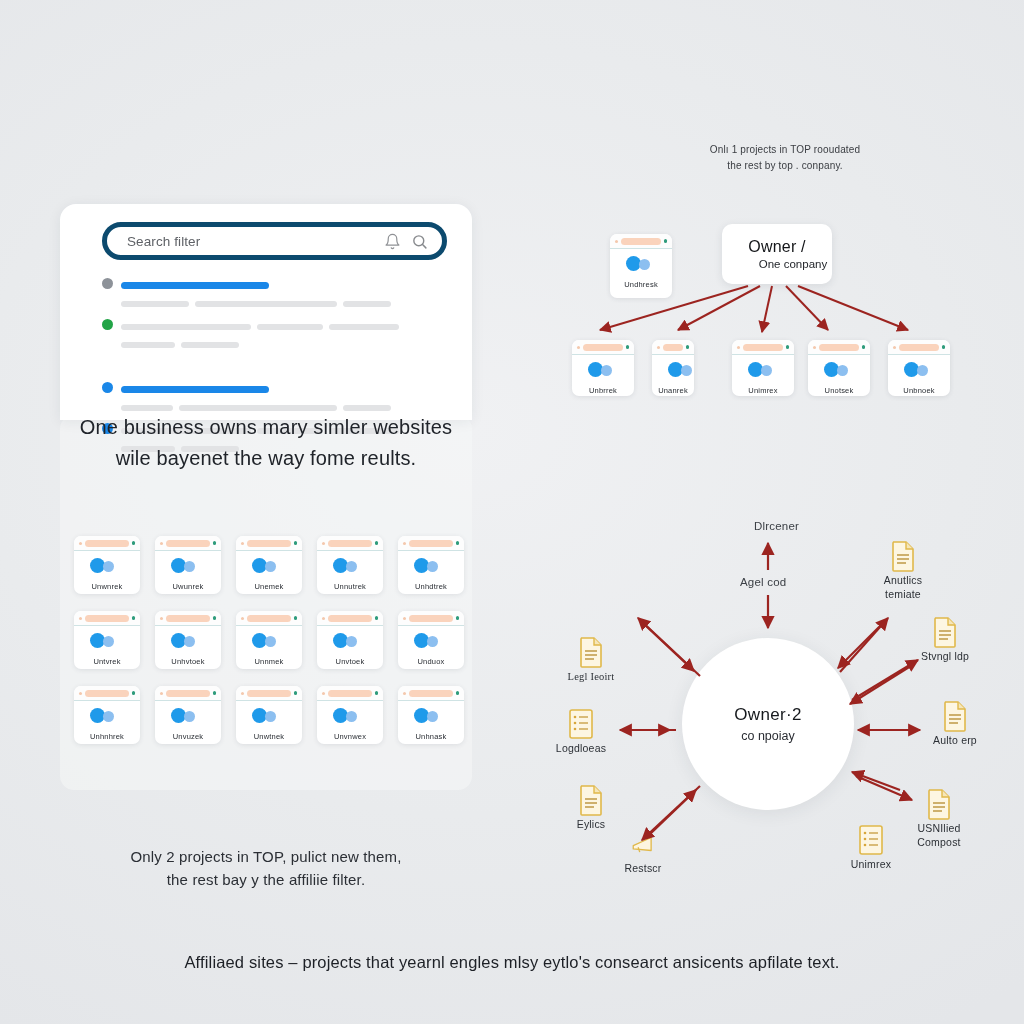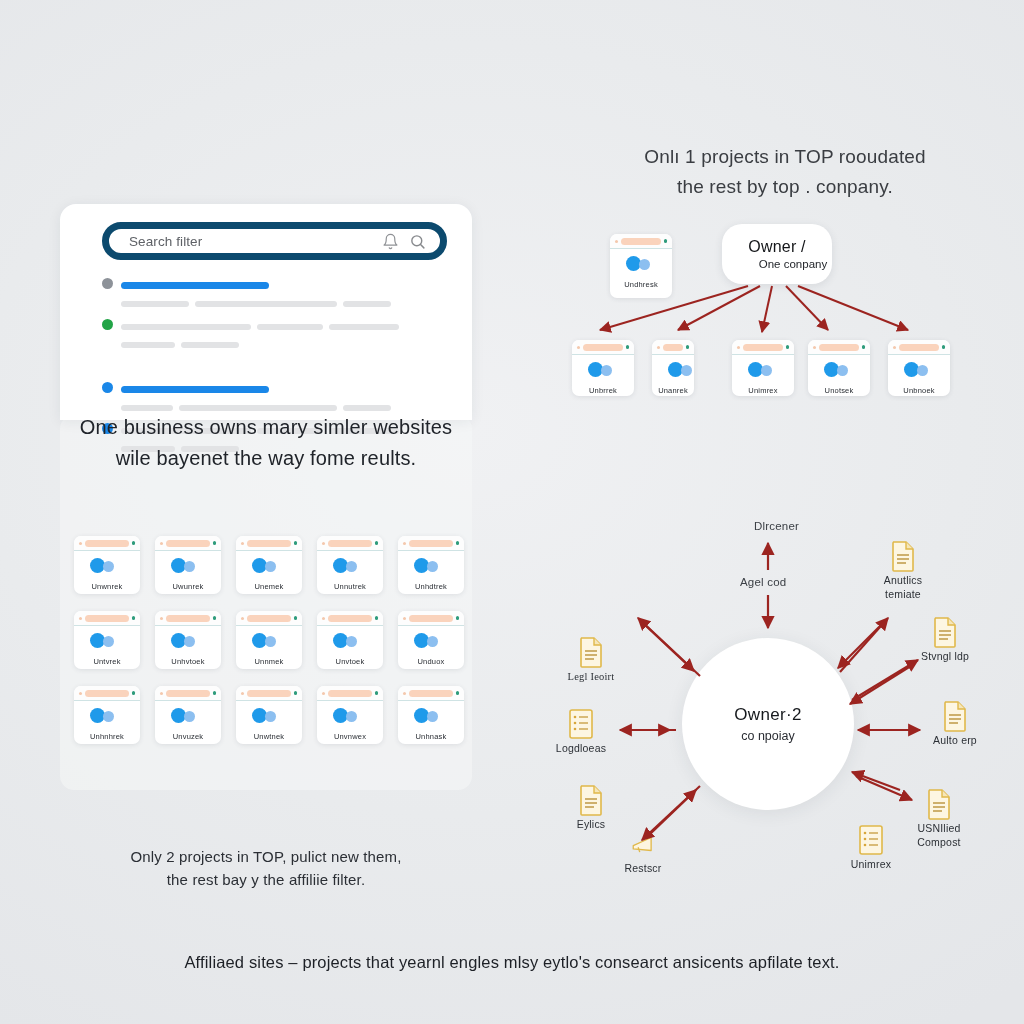--- a/index.html
+++ b/index.html
@@ -26,21 +26,21 @@
   .serp-card {
     position: absolute; left: 60px; top: 204px;
     width: 412px; height: 216px;
     background: #ffffff;
     border-radius: 16px 16px 0 0;
     box-shadow: 0 2px 14px rgba(30,40,60,0.07);
   }
   .searchbar {
     position: absolute; left: 42px; top: 18px;
     width: 345px; height: 38px;
-    border: 7px solid #0c4a6e;
+    border: 5px solid #0c4a6e;
     border-radius: 19px;
     background: #fff;
     display: flex; align-items: center;
     padding: 0 14px 0 20px;
   }
   .searchbar .ph {
     flex: 1; font-size: 13.5px; color: #5e6166; letter-spacing: .1px;
   }
   .sb-ic { width: 17px; height: 17px; margin-left: 10px; opacity: .62; }
 
@@ -59,21 +59,21 @@
     position: absolute;
     text-align: center;
     color: #20242a;
     font-size: 20px;
     line-height: 1.55;
     letter-spacing: .15px;
     white-space: pre-line;
   }
   #cap-left-top  { left: 56px;  top: 412px; width: 420px; }
   #cap-left-bot  { left: 56px;  top: 845px; width: 420px; font-size: 15px; color: #2b2f35; }
-  #cap-tr        { left: 620px; top: 142px; width: 330px; font-size: 19px; color: #3a3d42; line-height: 1.6; text-align: center; }
+  #cap-tr        { left: 620px; top: 142px; width: 330px; font-size: 10px; color: #3a3d42; line-height: 1.6; text-align: center; }
   #cap-footer    { left: 62px;  top: 950px; width: 900px; font-size: 16.5px; color: #1d2026; text-align: center; }
 
   
   .mini {
     position: absolute;
     width: 66px; height: 58px;
     background: #fff;
     border-radius: 7px;
     box-shadow: 0 1px 5px rgba(40,50,70,.10);
     overflow: hidden;
@@ -112,21 +112,21 @@
     grid-template-columns: repeat(5, 66px);
     grid-auto-rows: 58px;
     column-gap: 15px; row-gap: 17px;
   }
   #mini-grid .mini { position: relative; }
 
   
   .owner-box {
     position: absolute; left: 722px; top: 224px;
     width: 110px; height: 60px;
-    background: #fff; border-radius: 20px;
+    background: #fff; border-radius: 10px;
     box-shadow: 0 2px 9px rgba(40,50,70,.10);
     display: flex; flex-direction: column;
     align-items: center; justify-content: center;
   }
   .owner-box .t1 { font-size: 16px; color: #141619; letter-spacing: .2px; }
   .owner-box .t2 { font-size: 11.5px; color: #24272c; margin-top: 2px; margin-left: 32px; }
 
   
   .circle {
     position: absolute; left: 682px; top: 638px;

